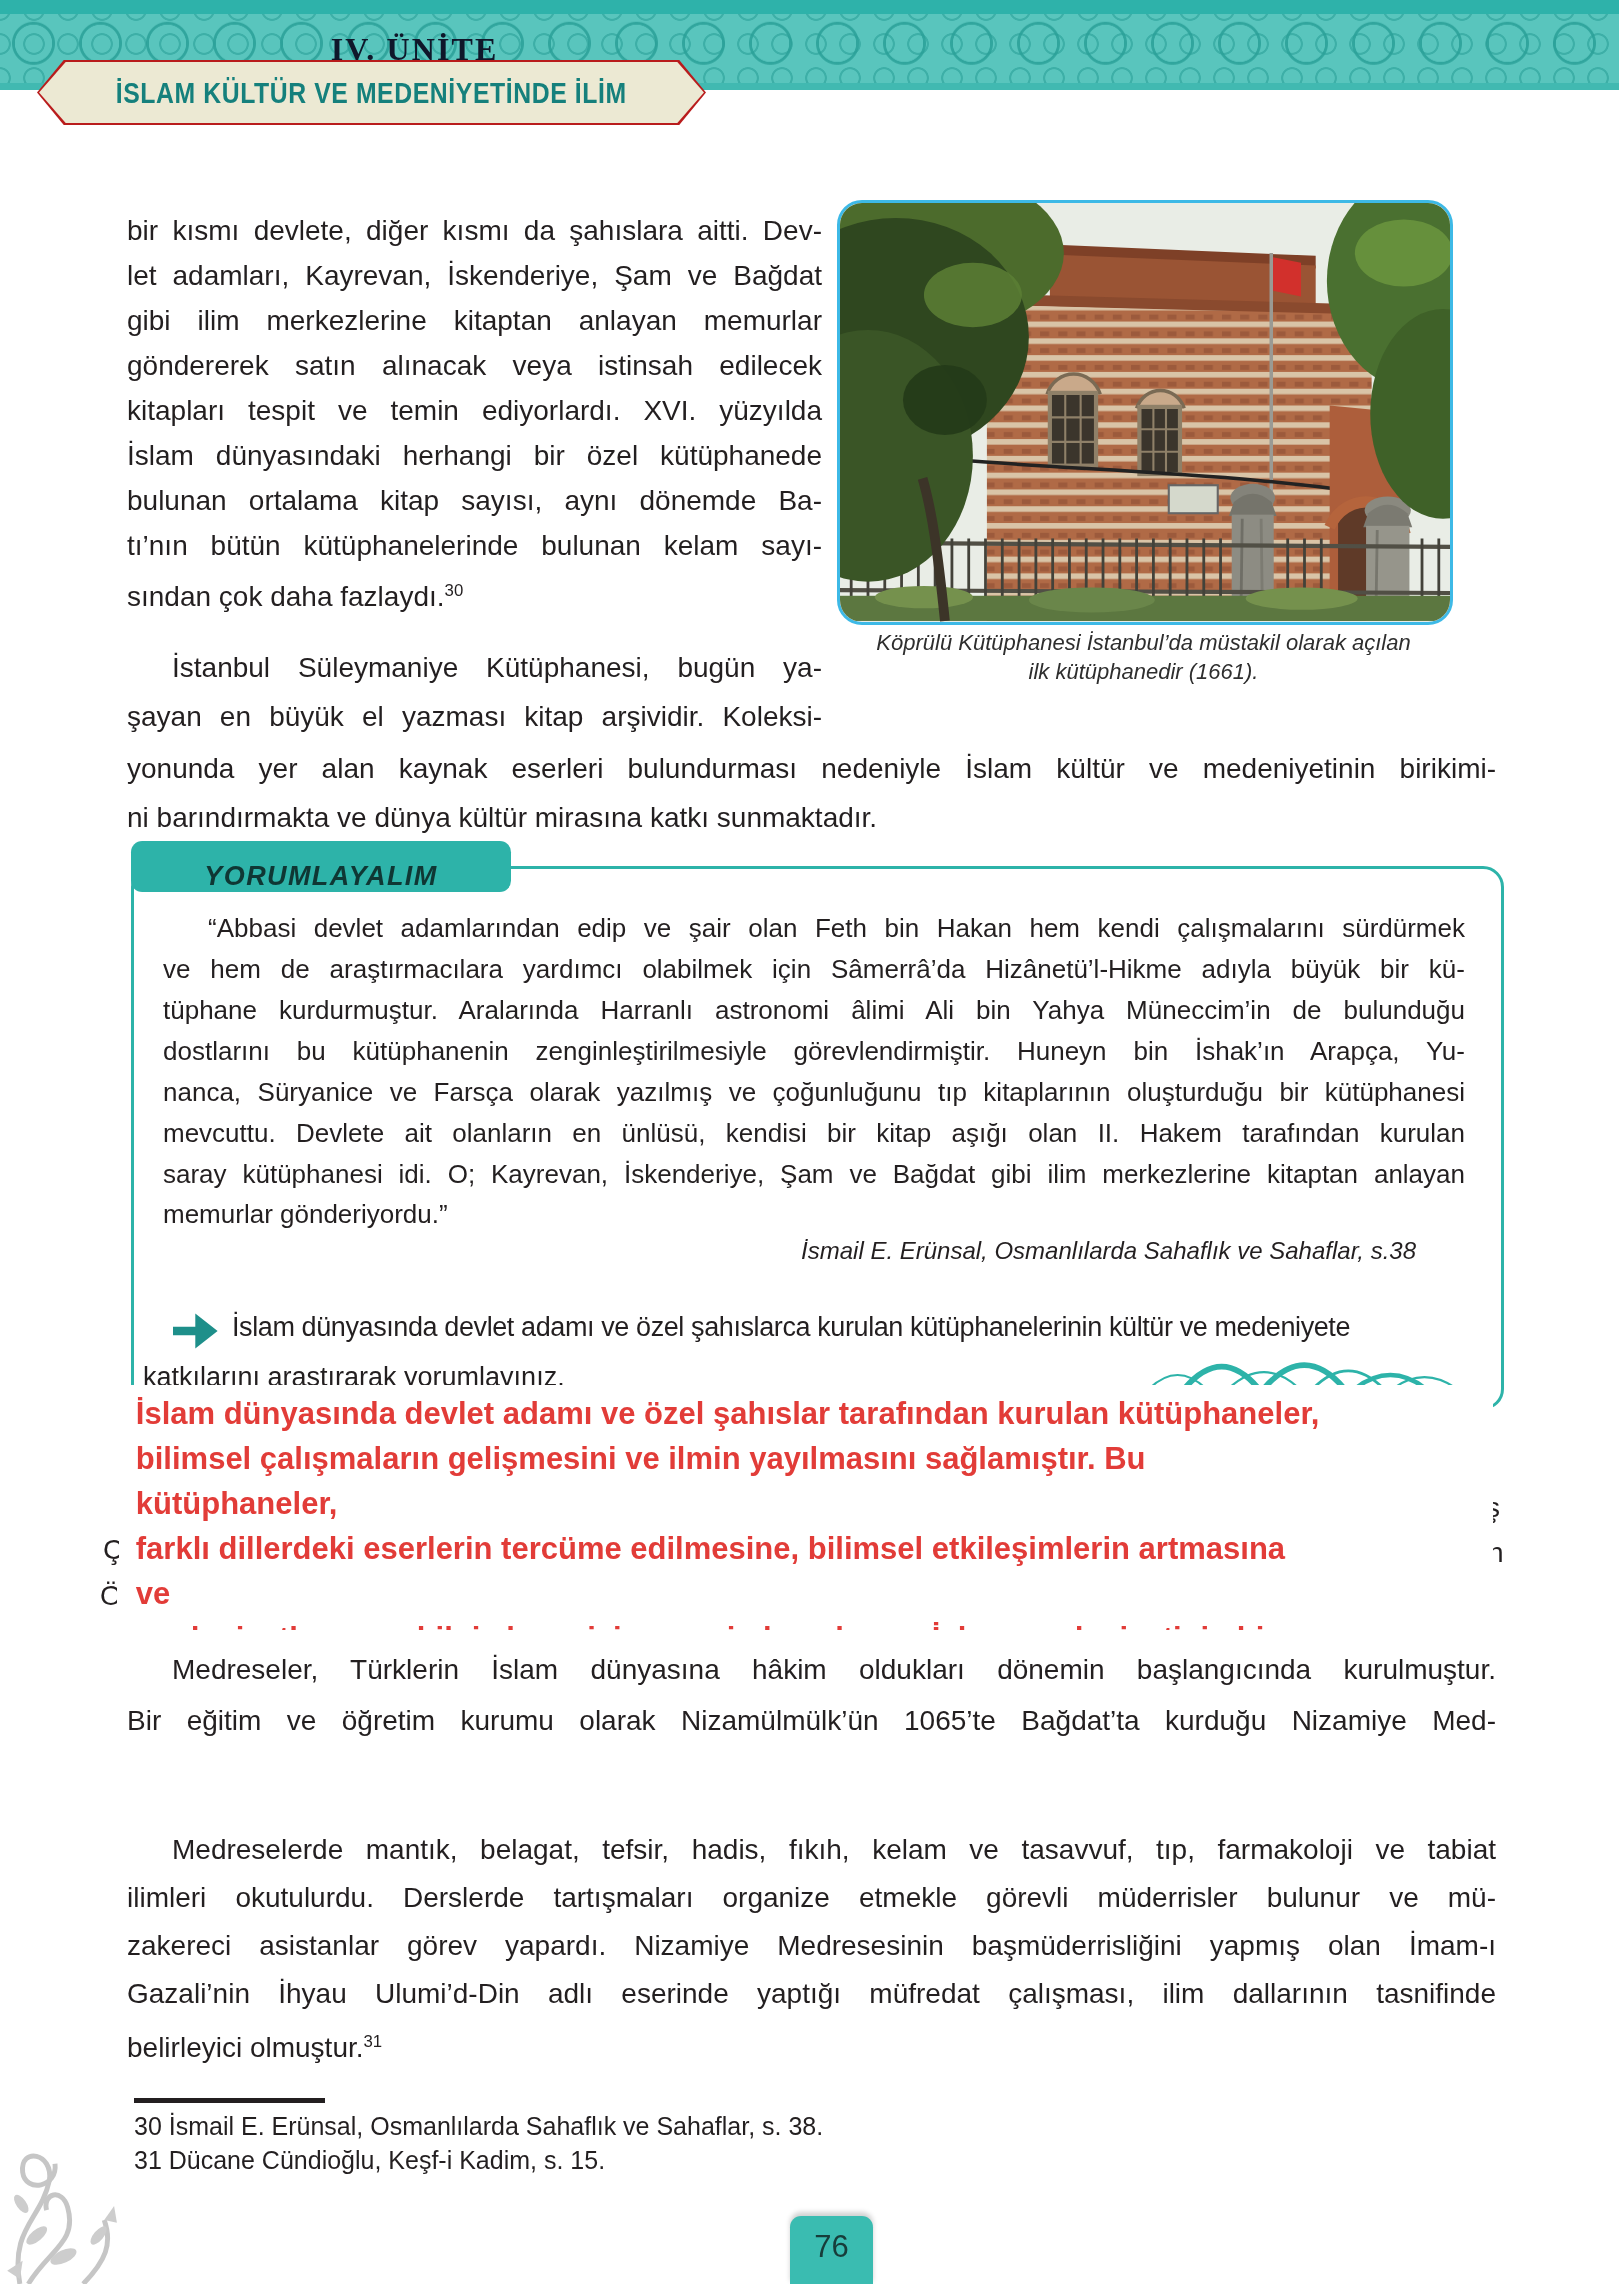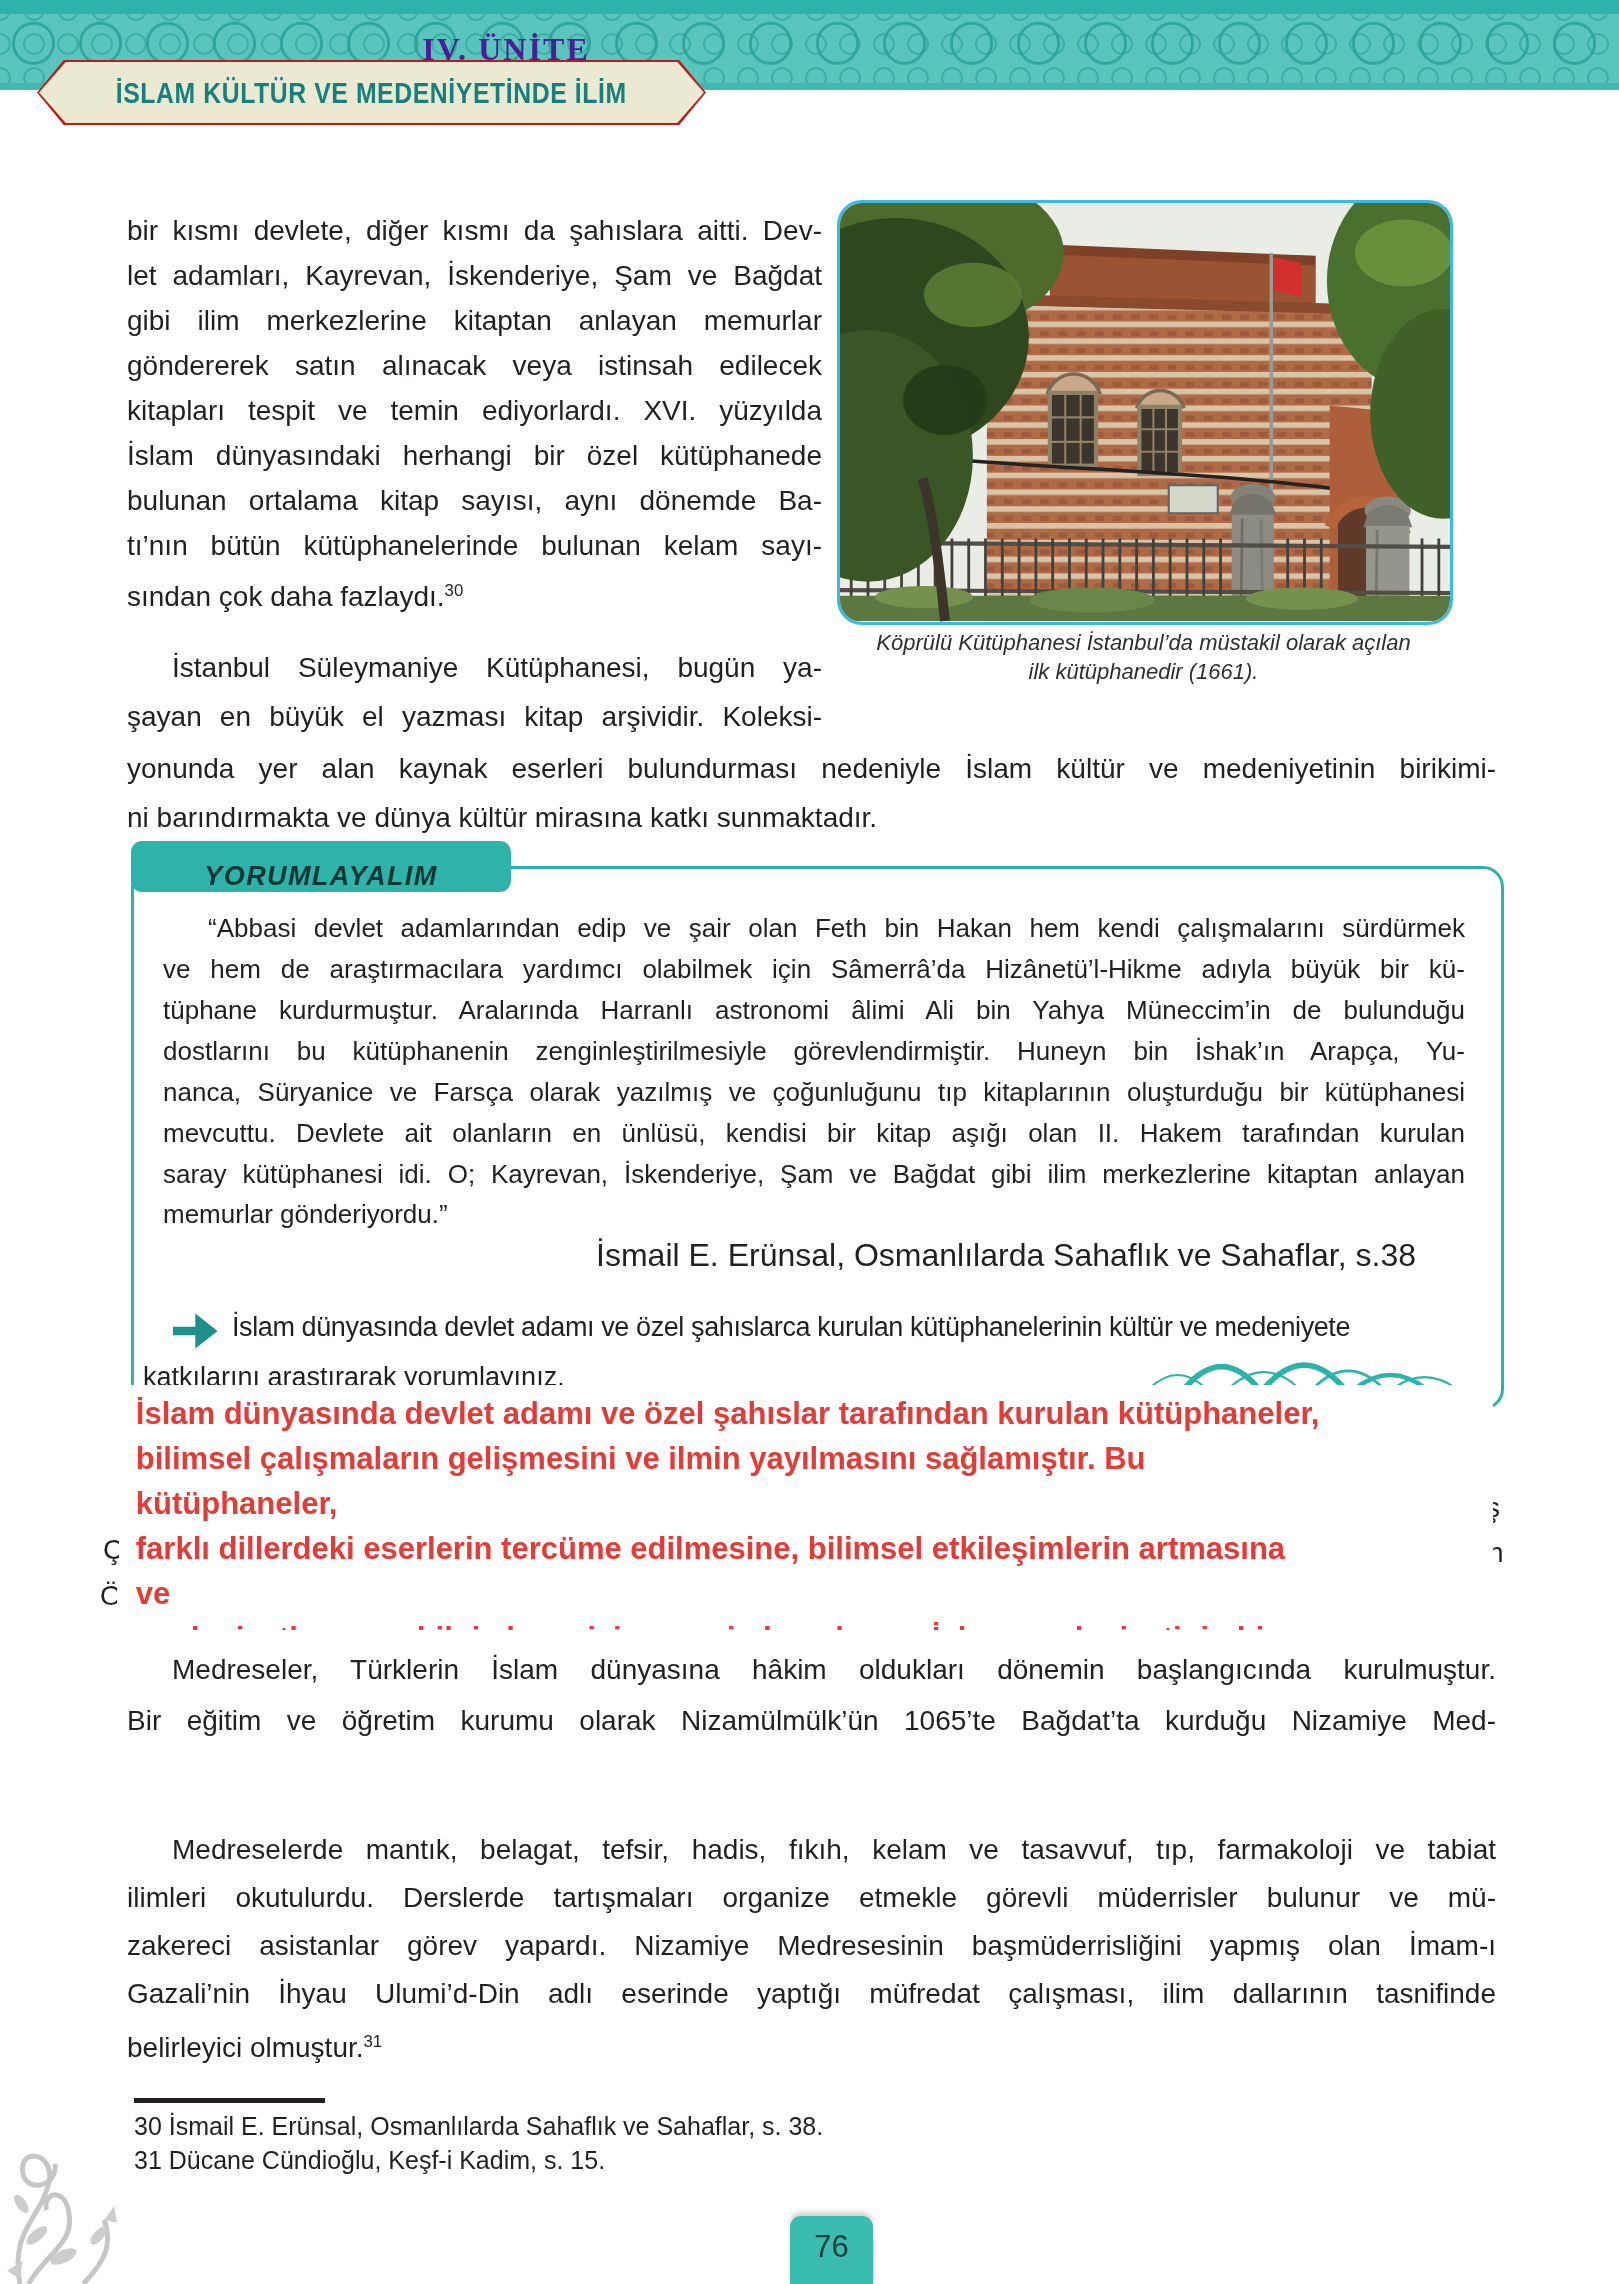--- a/index.html
+++ b/index.html
@@ -7,22 +7,22 @@
         font-family:"Liberation Sans",sans-serif;color:#231f20;}
 
   
   .band{position:absolute;left:0;top:0;width:1620px;height:86px;background-color:#59c5bd;
     background-image:
       radial-gradient(circle at 50% 50%, rgba(0,0,0,0) 18.3px, rgba(42,160,152,.85) 19px, rgba(42,160,152,.85) 21px, rgba(0,0,0,0) 22px),
       radial-gradient(circle at 50% 50%, rgba(0,0,0,0) 8.4px, rgba(42,160,152,.6) 9.1px, rgba(42,160,152,.6) 10.5px, rgba(0,0,0,0) 11.2px);
     background-size:67px 67px,34px 34px;background-position:0 9.8px,17px 27px;z-index:1;}
   .band-top{position:absolute;left:0;top:0;width:1620px;height:14px;background:#2eb2aa;z-index:2;}
   .band-edge{position:absolute;left:0;top:83px;width:1620px;height:7px;background:#41b9b1;z-index:2;}
-  .unit-title{position:absolute;left:239px;top:31px;width:351px;text-align:right;z-index:3;
-    font-family:"Liberation Serif",serif;font-weight:bold;font-size:32px;color:#4c1d95;letter-spacing:2.1px;}
+  .unit-title{position:absolute;left:239px;top:31px;width:351px;text-align:center;z-index:3;
+    font-family:"Liberation Serif",serif;font-weight:bold;font-size:32px;color:#0f172a;letter-spacing:2.1px;}
   .banner{position:absolute;left:37px;top:60px;width:669px;height:65px;z-index:4;
     background:#b91c1c;clip-path:polygon(0 50%,4% 0,96% 0,100% 50%,96% 100%,4% 100%);}
   .banner-inner{position:absolute;left:2.1px;top:2.1px;right:2.1px;bottom:2.1px;background:#ece9d3;
     clip-path:polygon(0 50%,4% 0,96% 0,100% 50%,96% 100%,4% 100%);
     display:flex;align-items:center;justify-content:center;}
   .banner-text{font-size:29.5px;font-weight:bold;color:#15807c;letter-spacing:0.7px;
     transform:scaleX(.84);white-space:nowrap;}
 
   
   .line{text-align:justify;text-align-last:justify;}
@@ -39,21 +39,21 @@
     font-style:italic;font-size:22px;line-height:29px;color:#2e2e2e;}
 
   
   .ybox{position:absolute;left:131px;top:866px;width:1367px;height:538px;border:3.5px solid #2db3a9;
     border-radius:21px;z-index:1;}
   .ytab{position:absolute;left:131px;top:841px;width:380px;height:51px;background:#2db3a9;border-radius:11.2px;
     display:flex;align-items:flex-end;justify-content:center;z-index:3;}
   .ytab-label{font-style:italic;font-weight:bold;font-size:27px;color:#0f3734;letter-spacing:1.4px;}
   .quote{position:absolute;left:163px;top:908px;width:1302px;font-size:26px;line-height:41px;z-index:2;}
   .quote-src{position:absolute;left:163px;top:1237px;width:1302px;padding-right:49px;box-sizing:border-box;
-    text-align:right;font-size:32px;z-index:2;}
+    text-align:right;font-style:italic;font-size:24px;z-index:2;}
   .task1{position:absolute;left:232px;top:1312px;width:1209px;font-size:27px;letter-spacing:-0.4px;
     white-space:nowrap;z-index:2;}
   .task2{position:absolute;left:143px;top:1362px;width:1195px;font-size:27px;z-index:2;}
   .arrow-icn{position:absolute;left:173px;top:1309px;z-index:2;}
   .swirl{position:absolute;left:1146px;top:1353px;z-index:2;}
 
   
   .overlay{position:absolute;left:126px;top:1385px;width:1367px;height:245px;background:#ffffff;
     overflow:hidden;z-index:5;padding:5.6px 0 0 9.8px;box-sizing:border-box;}
   .overlay .line{font-weight:bold;font-size:31px;line-height:45px;color:#e23c38;white-space:nowrap;}

